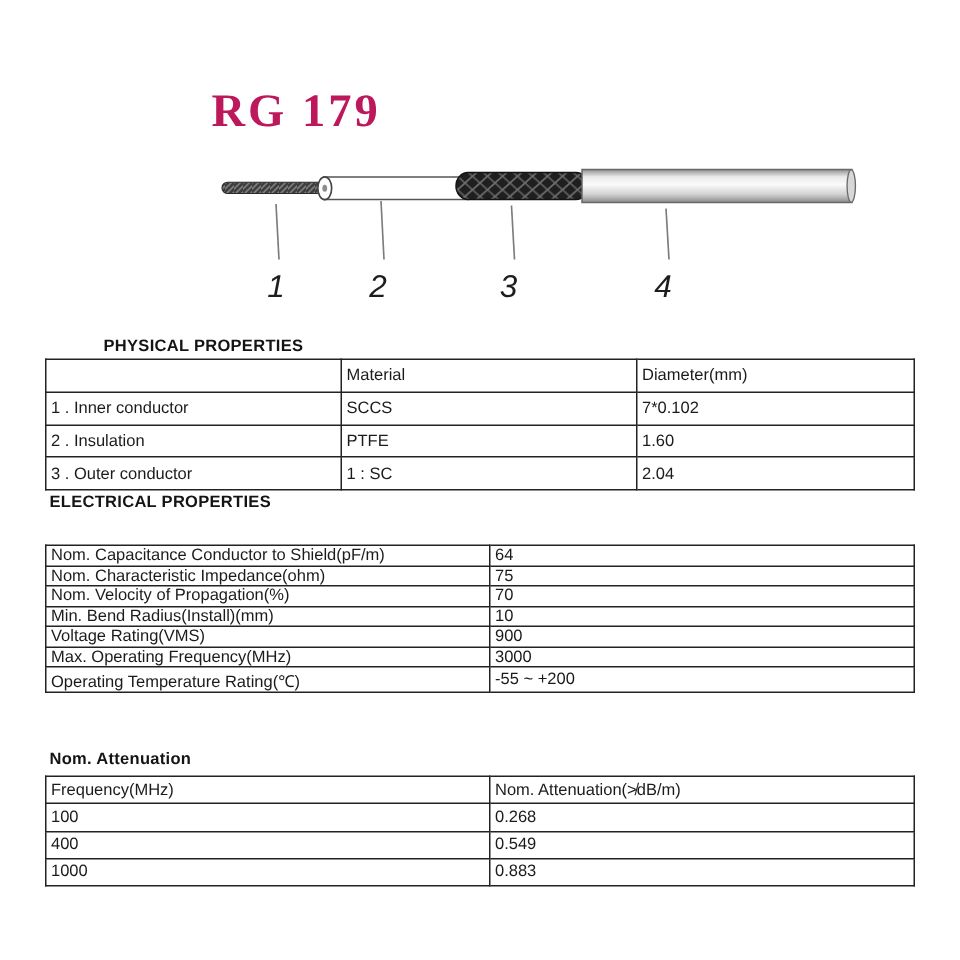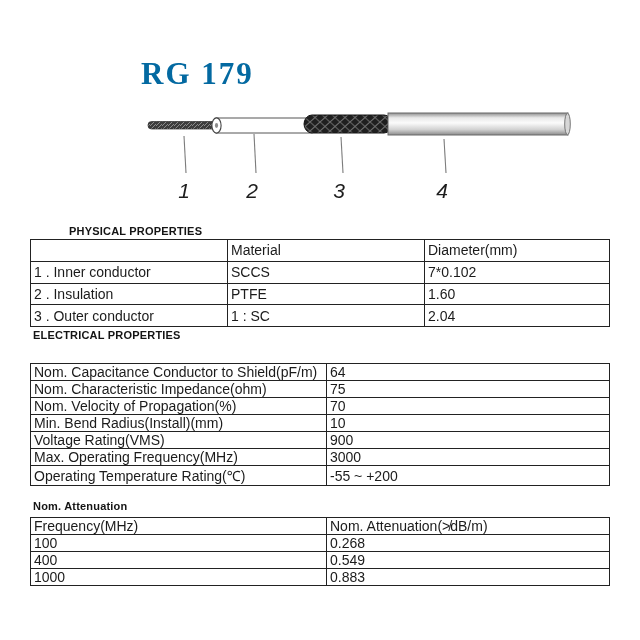--- a/index.html
+++ b/index.html
@@ -3,45 +3,45 @@
 <meta charset="utf-8">
 <style>
   html,body { margin:0; padding:0; background:#ffffff; }
   .page {
     position:relative; width:640px; height:640px; background:#ffffff;
     font-family:"Liberation Sans", sans-serif; overflow:hidden;
   }
   .doc-title {
     position:absolute; left:141px; top:56px;
     font-family:"Liberation Serif", serif; font-weight:bold;
-    font-size:31px; letter-spacing:2px; color:#0369a1;
+    font-size:31px; letter-spacing:2px; color:#be185d;
   }
   .section-heading {
     position:absolute; left:33px;
     font-size:11px; font-weight:bold; color:#141414; letter-spacing:0.2px;
   }
   #physical-heading    { top:225px;margin-left:36px; }
   #electrical-heading  { top:329px; }
   #attenuation-heading { top:500px; }
 
   table.datatable {
     position:absolute; left:30px; width:579px;
     border-collapse:collapse; table-layout:fixed;
     border:1px solid #1a1a1a;
   }
   table.datatable td {
     border:1px solid #222222;
-    font-size:14px; color:#1b1b1b;
+    font-size:11px; color:#1b1b1b;
     padding:0 2px 0 3px;
     white-space:nowrap; overflow:hidden;
     vertical-align:middle;
   }
   #physical-table    { top:239px; height:88px;  }
   #electrical-table  { top:363px; height:99px; }
-  #attenuation-table { top:517px; height:62px;  }
+  #attenuation-table { top:517px; height:74px;  }
 
   #diagram-svg { position:absolute; left:0; top:95px; }
   .part-label {
     font-family:"Liberation Sans", sans-serif;
     font-style:italic; font-size:21px; fill:#1d1d1d;
   }
 </style>
 </head>
 <body>
 

